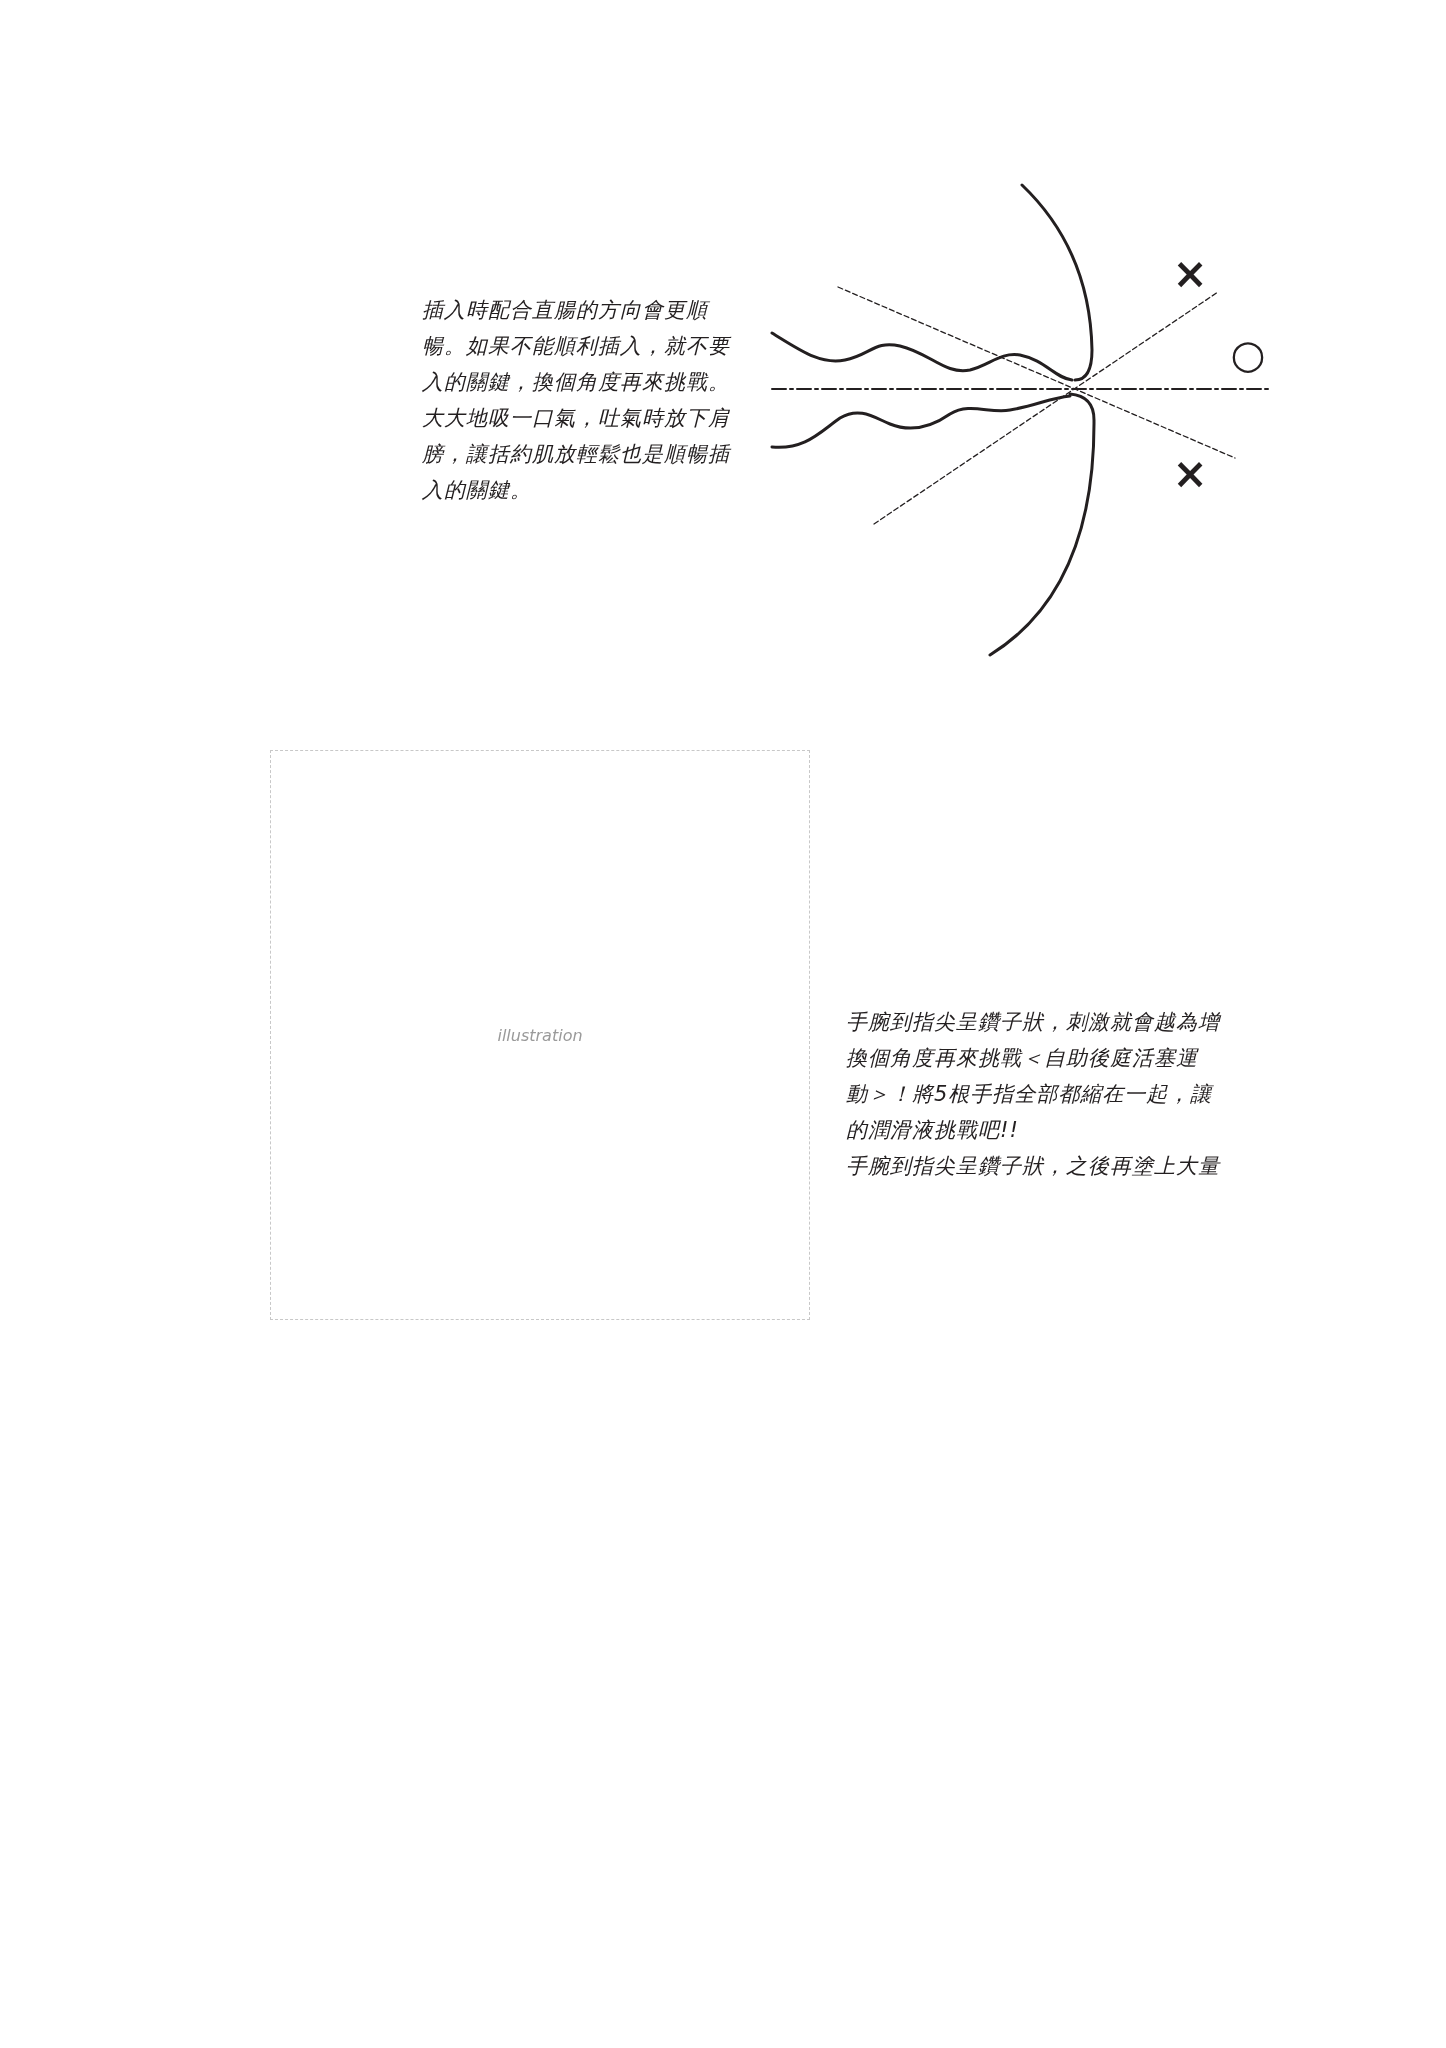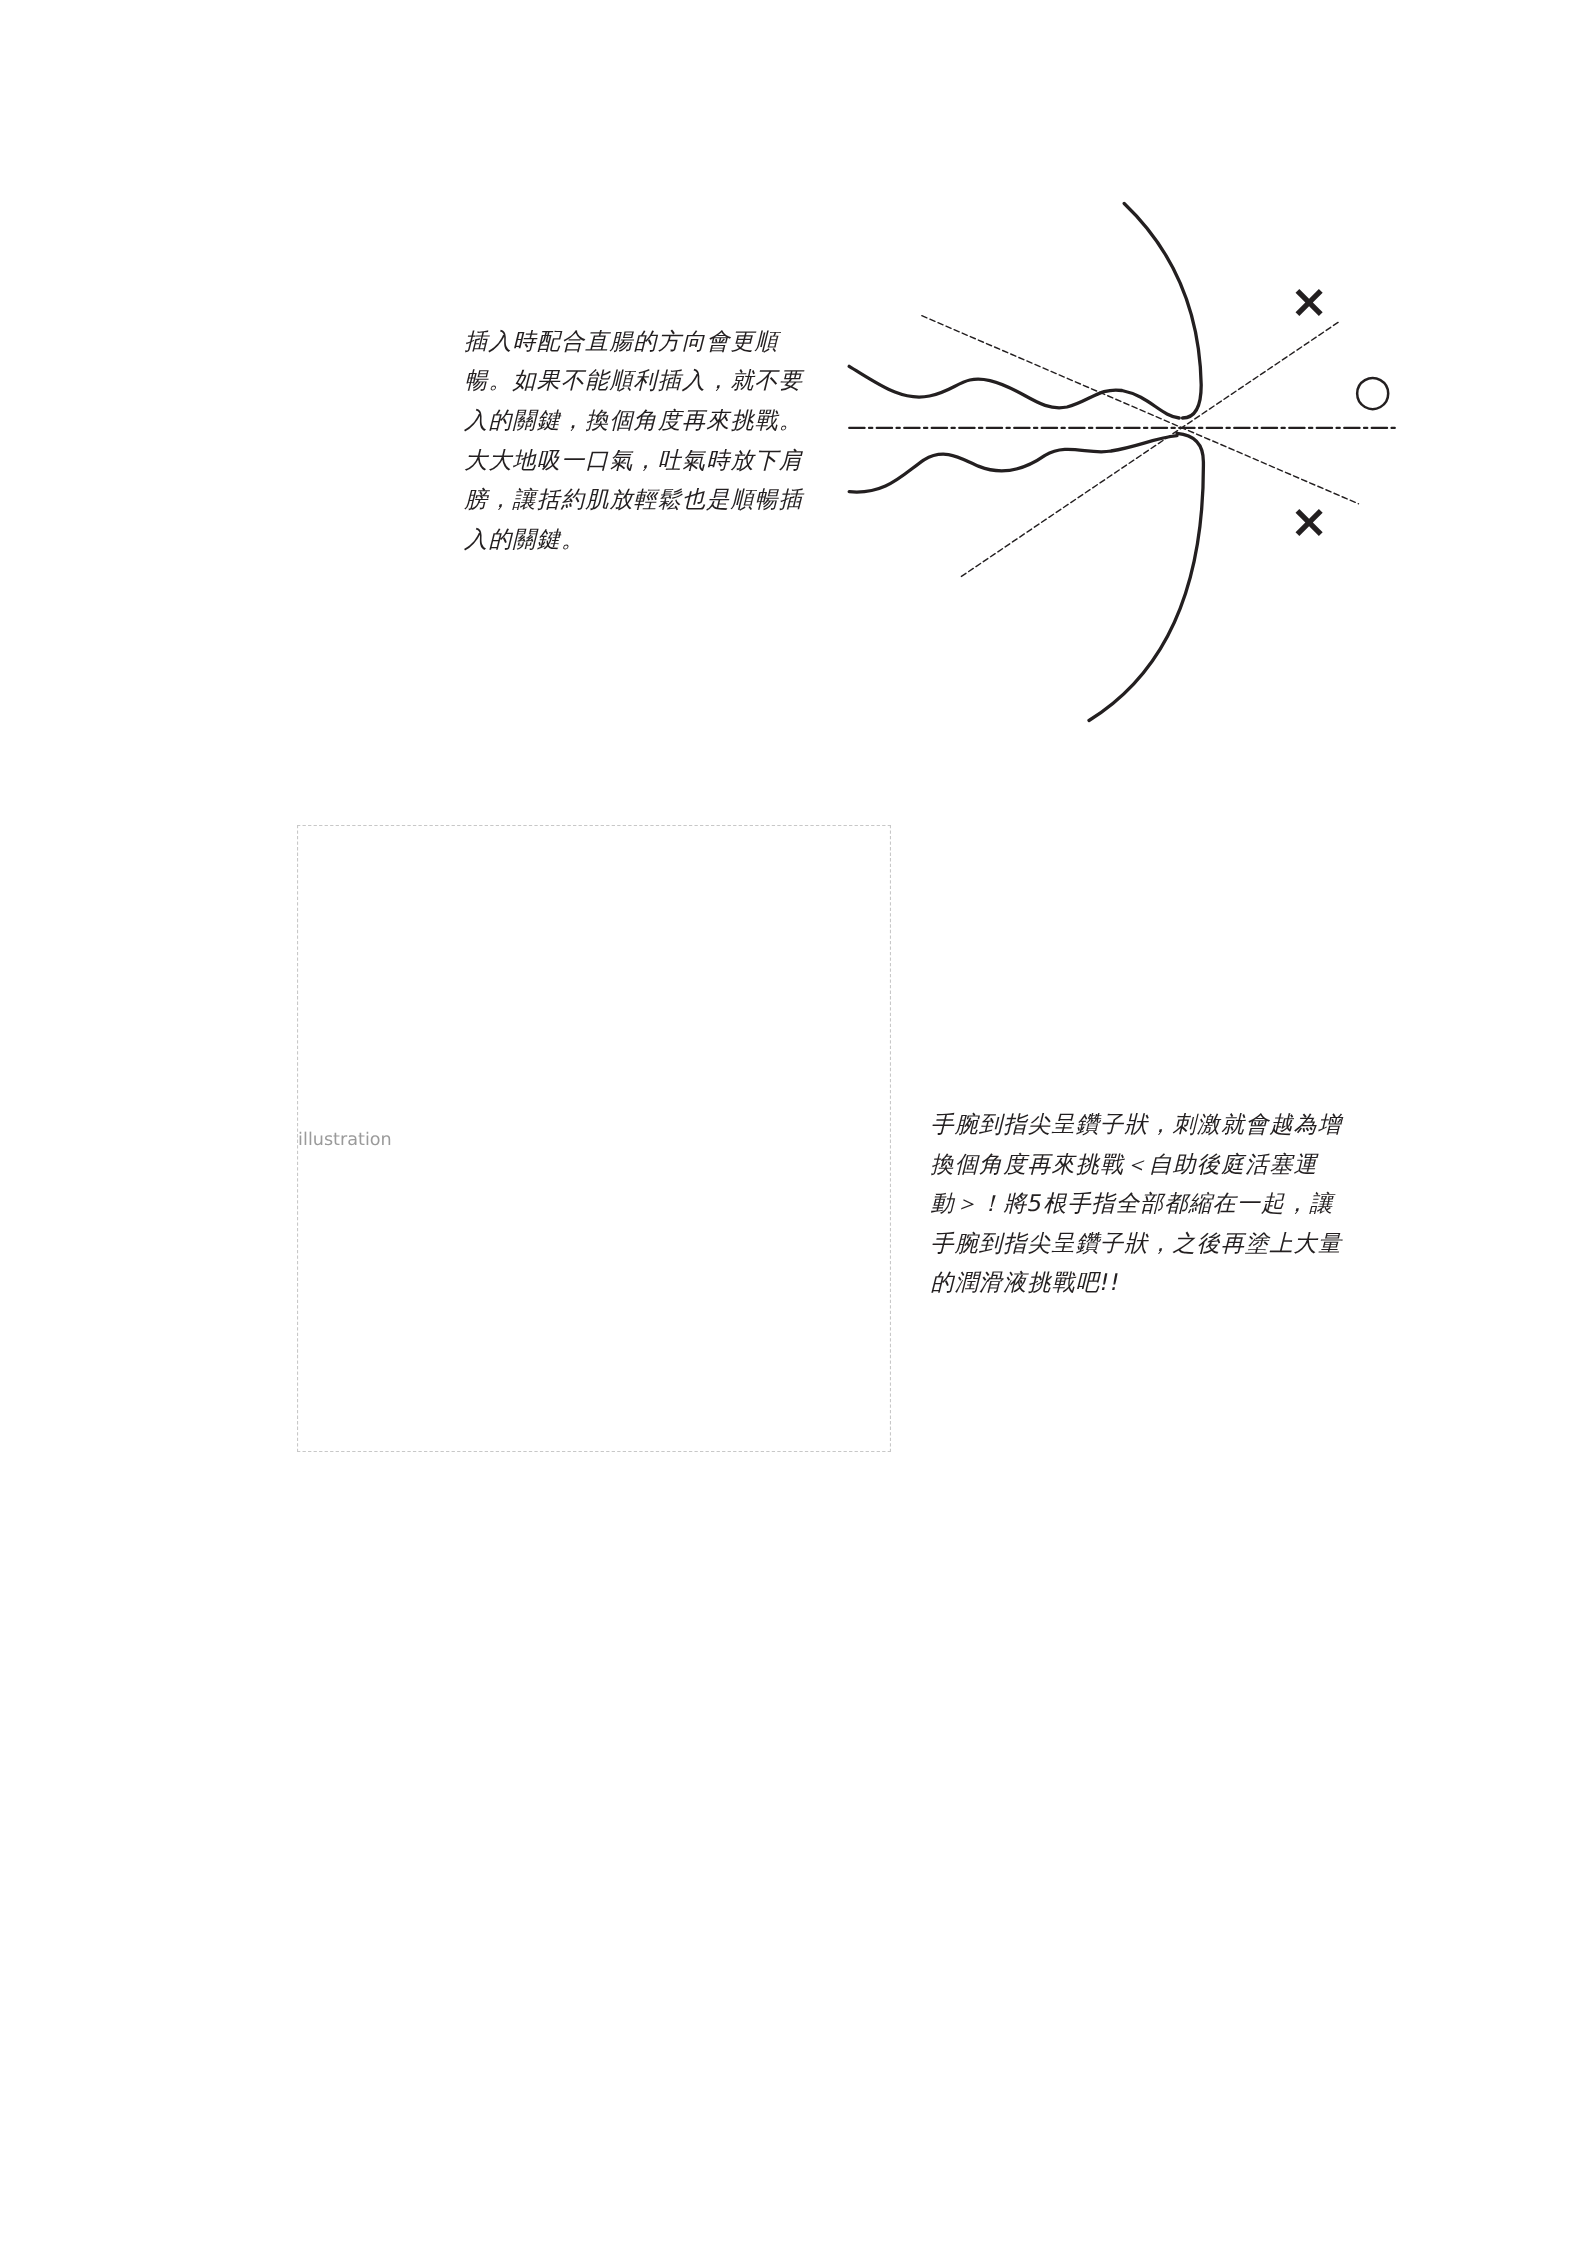--- a/index.html
+++ b/index.html
@@ -5,21 +5,21 @@
     html, body { margin: 0; padding: 0; background: #ffffff; }
     body { width: 1446px; height: 2048px; position: relative; overflow: hidden;
            font-family: "DejaVu Sans", sans-serif; color: #231f20; }
     .text-block { position: absolute; font-size: 21px; line-height: 36px; letter-spacing: 1px; }
     .text-block p { margin: 0; white-space: nowrap; font-style: italic; }
     #text-1 { left: 422px; top: 292px; }
     #text-2 { left: 846px; top: 1004px; }
     #diagram-1 { position: absolute; left: 760px; top: 170px; width: 520px; height: 500px; }
     #figure-2 { position: absolute; left: 270px; top: 750px; width: 540px; height: 570px;
                 border: 1px dashed #c8c8c8; box-sizing: border-box; display: flex;
-                align-items: center; color: #9a9a9a; font-size: 16px; }
+                align-items: center; justify-content: center; color: #9a9a9a; font-size: 16px; font-style: italic; }
   </style>
 </head>
 <body>
 
 <div id="text-1" class="text-block">
   <p>插入時配合直腸的方向會更順</p>
   <p>暢。如果不能順利插入，就不要</p>
   <p>入的關鍵，換個角度再來挑戰。</p>
   <p>大大地吸一口氣，吐氣時放下肩</p>
   <p>膀，讓括約肌放輕鬆也是順暢插</p>
@@ -42,15 +42,15 @@
 </svg>
 
 <div id="figure-2">
   <span>illustration</span>
 </div>
 
 <div id="text-2" class="text-block">
   <p>手腕到指尖呈鑽子狀，刺激就會越為增</p>
   <p>換個角度再來挑戰＜自助後庭活塞運</p>
   <p>動＞！將5根手指全部都縮在一起，讓</p>
+  <p>的潤滑液挑戰吧!!</p>
   <p>手腕到指尖呈鑽子狀，之後再塗上大量</p>
-  <p>的潤滑液挑戰吧!!</p>
 </div>
 
 </body></html>

